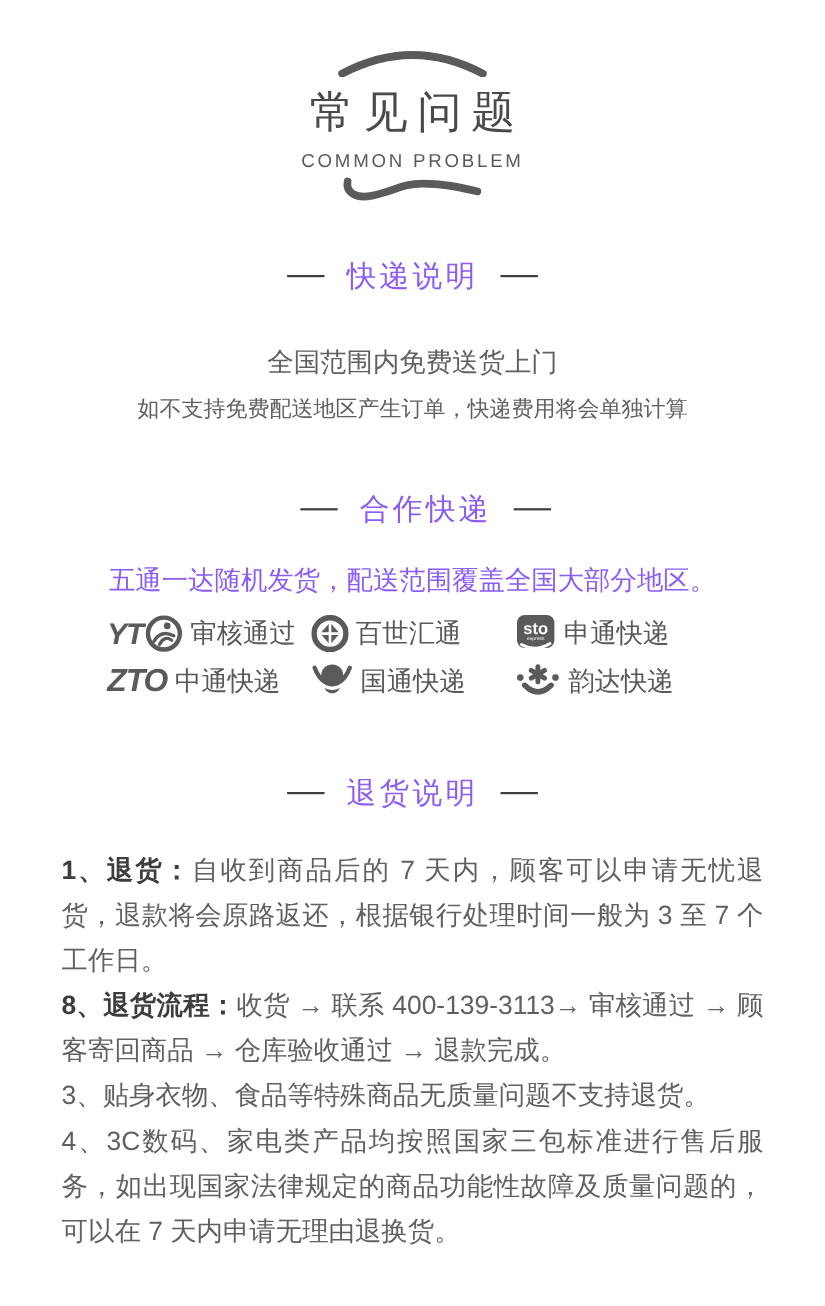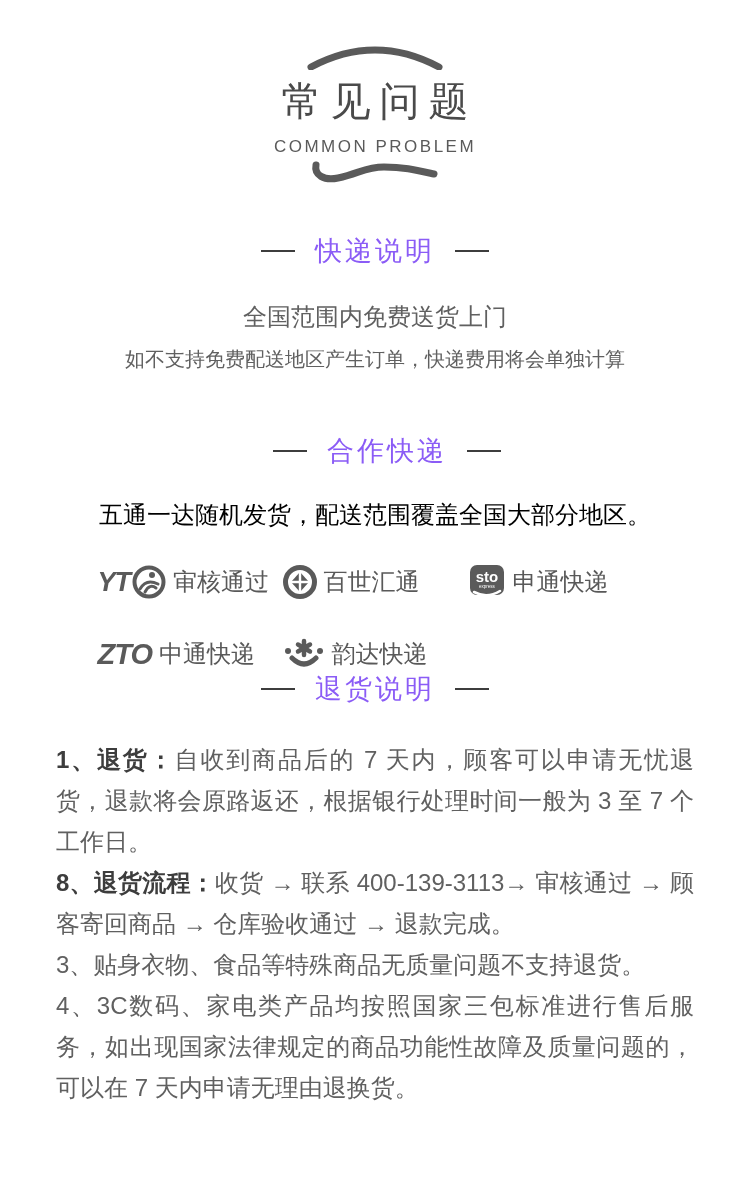--- a/index.html
+++ b/index.html
@@ -36,50 +36,50 @@
     gap:20px;
     font-size:27px;
     letter-spacing:3px;
     color:#8b5cf6;
     font-family:Liberation Mono, monospace;
   }
   .sec-dash{width:34px;height:2px;background:#3d3d3d;}
 
   
   .ship-head{margin-top:46px;}
-  .ship-line1{margin-top:32px;text-align:center;font-size:24px;color:#606060;}
+  .ship-line1{margin-top:44px;text-align:center;font-size:24px;color:#606060;}
   .ship-line2{margin-top:14px;text-align:center;font-size:20px;color:#909090;}
   .ship-line3{margin-top:13px;text-align:center;font-size:20px;color:#606060;}
 
   
   .coop-head{margin-top:60px;padding-left:24px;}
-  .coop-intro{margin-top:30px;text-align:center;font-size:24px;color:#000000;}
+  .coop-intro{margin-top:30px;text-align:center;font-size:24px;color:#8b5cf6;}
   .courier-grid{
-    margin-top:32px;
+    margin-top:14px;
     display:grid;
     grid-template-columns:repeat(3,185px);
     justify-content:center;
-    row-gap:36px;
+    row-gap:6px;
     align-items:center;
   }
   .courier{
     display:flex;
     align-items:center;
     justify-content:flex-start;
     gap:7px;
     font-size:24px;
     color:#595959;
     white-space:nowrap;
   }
   .courier .logo{display:inline-flex;align-items:center;}
   .yto-yt{font-weight:bold;font-style:italic;font-size:27px;color:#5a5a5a;letter-spacing:-1px;margin-right:2px;}
   .zto-txt{font-weight:bold;font-style:italic;font-size:29px;color:#5a5a5a;letter-spacing:-1px;}
 
   
-  .ret-head{}
+  .ret-head{margin-top:66px;}
   .returns{
     width:638px;
     margin:32px auto 0;
     font-size:24px;
     line-height:41px;
     color:#606060;
     text-align:justify;
   }
   .returns p{margin:0;}
   .returns .lead{font-weight:bold;color:#3d3d3d;}
@@ -152,20 +152,30 @@
       <span>申通快递</span>
     </div>
 
     <div class="courier">
       <span class="logo">
         <span class="zto-txt">ZTO</span>
       </span>
       <span>中通快递</span>
     </div>
 
+    <div class="courier">
+      <span class="logo">
+        <svg width="38" height="36" viewBox="0 0 38 36">
+          <path d="M3,6 C6,14 10,18 14,20 M35,6 C32,14 28,18 24,20" fill="none" stroke="#5a5a5a" stroke-width="4" stroke-linecap="round"></path>
+          <circle cx="19" cy="13" r="10" fill="#5a5a5a"></circle>
+          <path d="M12,24 C14,31 24,31 26,24 C24,27 14,27 12,24 Z" fill="#5a5a5a"></path>
+        </svg>
+      </span>
+      <span>国通快递</span>
+    </div>
 
     <div class="courier">
       <span class="logo">
         <svg width="42" height="34" viewBox="0 0 42 34">
           <circle cx="5" cy="14" r="3" fill="#5a5a5a"></circle>
           <circle cx="37" cy="14" r="3" fill="#5a5a5a"></circle>
           <g stroke="#5a5a5a" stroke-width="4.5" stroke-linecap="round">
             <path d="M21,4 L21,18"></path>
             <path d="M15,7.5 L27,14.5"></path>
             <path d="M27,7.5 L15,14.5"></path>

